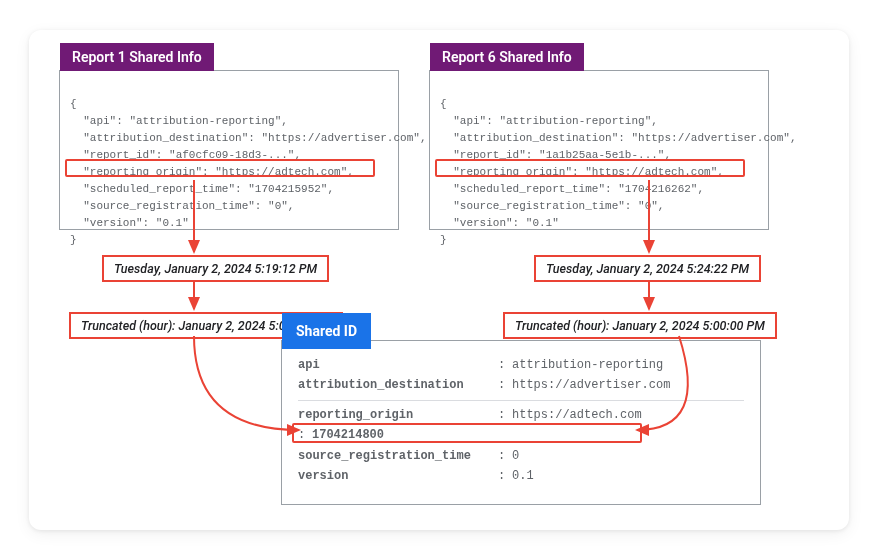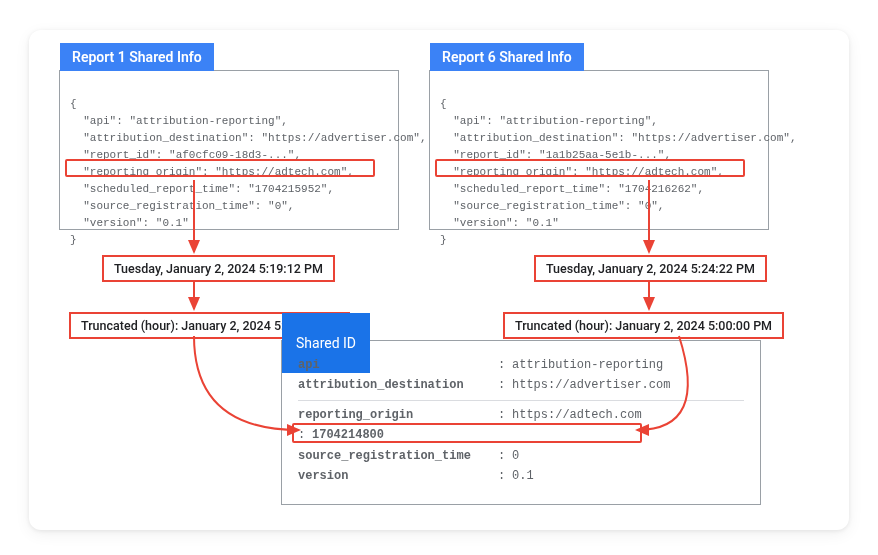--- a/index.html
+++ b/index.html
@@ -19,21 +19,21 @@
       height: 500px;
       margin: 10px auto;
       position: relative;
     }
     .report-panel {
       position: absolute;
       border: 1px solid #9aa0a6;
       background: #fff;
     }
     .panel-header {
-      background: #3b82f6;
+      background: #701a75;
       color: #fff;
       font-weight: 600;
       font-size: 14px;
       padding: 6px 12px;
       display: inline-block;
     }
     .code-block {
       font-family: "Courier New", Courier, monospace;
       font-size: 11px;
       color: #5f6368;
@@ -50,32 +50,33 @@
     }
     .time-box {
       position: absolute;
       border: 2px solid #ea4335;
       background: #fff;
       font-size: 12.5px;
       font-weight: 500;
       padding: 4px 10px;
       white-space: nowrap;
       color: #202124;
+      font-style: italic;
     }
     .shared-panel {
       position: absolute;
       border: 1px solid #9aa0a6;
       background: #fff;
     }
     .shared-header {
       background: #1a73e8;
       color: #fff;
-      font-weight: 400;
+      font-weight: 700;
       font-size: 14px;
-      padding: 22px 14px;
+      padding: 10px 14px;
       display: inline-block;
       position: absolute;
       top: -28px;
       left: 0;
     }
     .shared-body {
       font-family: "Courier New", Courier, monospace;
       font-size: 12px;
       color: #5f6368;
       padding: 14px 16px 14px 16px;

